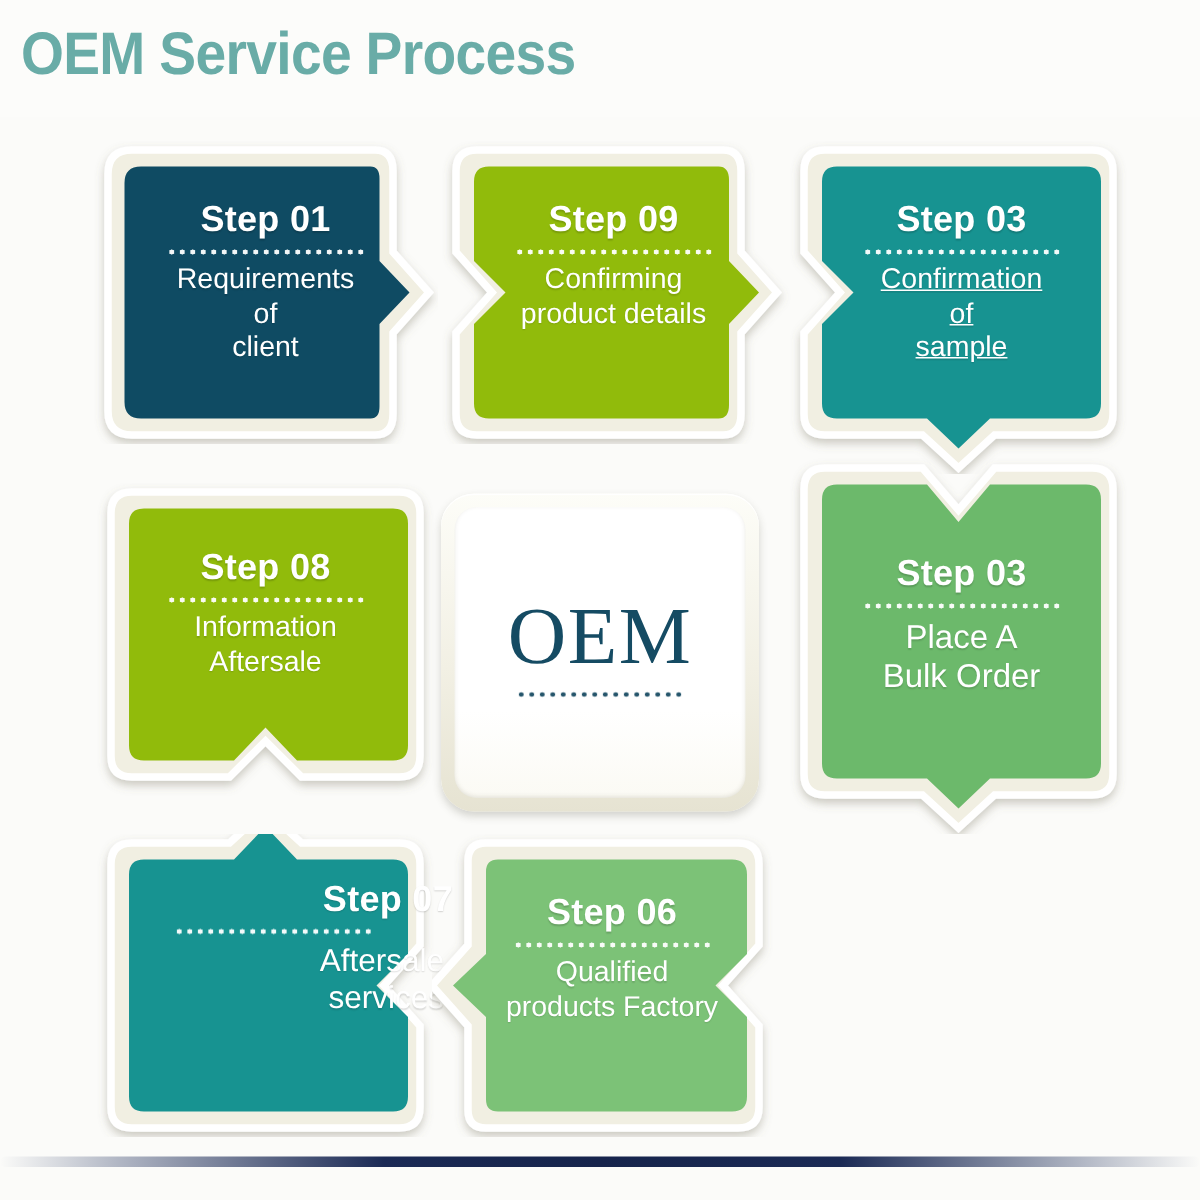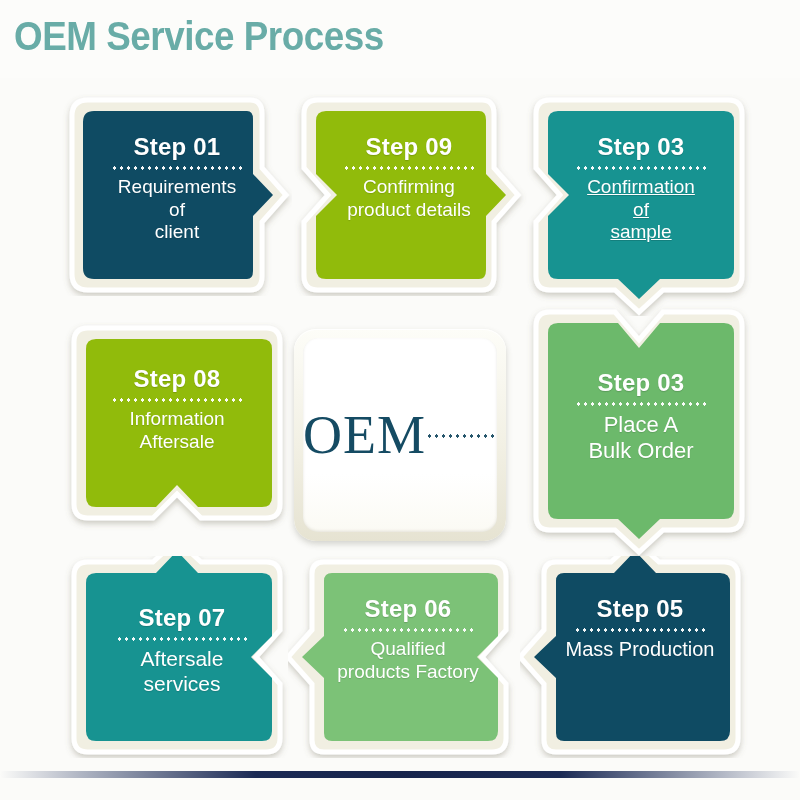--- a/index.html
+++ b/index.html
@@ -109,21 +109,21 @@
     background: linear-gradient(180deg, #fdfdf8 0%, #f2f0e4 55%, #e6e3d2 100%);
     box-shadow: 0 3px 6px rgba(70,70,50,0.22), 0 1px 0 rgba(255,255,255,0.9) inset;
   }
   #center-card .card-inner {
     position: absolute;
     left: 9px; top: 9px; right: 9px; bottom: 9px;
     border-radius: 15px;
     background: linear-gradient(180deg, #ffffff 0%, #ffffff 70%, #fbfaf4 100%);
     box-shadow: 0 -1px 3px rgba(120,115,90,0.18) inset;
     display: flex;
-    flex-direction: row;
+    flex-direction: column;
     align-items: center;
     justify-content: center;
   }
   .oem-text {
     font-family: "Liberation Serif", "DejaVu Serif", serif;
     font-size: 54px;
     color: #154b63;
     line-height: 1.0;
     letter-spacing: 1px;
   }
@@ -279,21 +279,21 @@
       <defs>
         <filter id="sh7" x="-22%" y="-22%" width="150%" height="155%">
           <feDropShadow dx="0" dy="3" stdDeviation="3.2" flood-color="#6e6c56" flood-opacity="0.35"></feDropShadow>
         </filter>
       </defs>
       <g filter="url(#sh7)">
         <path d="M12,20 Q12,6 26,6 L91,6 L115,-16 L139,6 L204,6 Q218,6 218,20 L218,74 L194,101 L218,128 L218,182 Q218,196 204,196 L26,196 Q12,196 12,182 Z" fill="#f1efe2" stroke="#ffffff" stroke-width="5"></path>
       </g>
       <path d="M24,27 Q24,17 34,17 L94,17 L115,-5 L136,17 L200,17 Q210,17 210,27 L210,80 L189,101 L210,122 L210,175 Q210,185 200,185 L34,185 Q24,185 24,175 Z" fill="#179391"></path>
     </svg>
-    <div class="cell-content" style="top:49px;">
+    <div class="cell-content" style="top:31px;text-align:right;">
       <div class="step-label">Step 07</div>
       <div class="dotted-sep"></div>
       <div class="step-desc" style="white-space:pre-line;font-size:21px;">Aftersale
 services</div>
     </div>
   </div>
 
   <div class="cell" style="left:288px; top:478px; width:240px; height:202px;">
     <svg viewBox="0 0 240 202" preserveAspectRatio="none">
       <defs>
@@ -307,34 +307,16 @@
       <path d="M44,17 L200,17 Q210,17 210,27 L210,80 L189,101 L210,122 L210,175 Q210,185 200,185 L44,185 Q36,185 36,177 L36,122 L14,101 L36,80 L36,25 Q36,17 44,17 Z" fill="#7cc277"></path>
     </svg>
     <div class="cell-content" style="top:40px;">
       <div class="step-label">Step 06</div>
       <div class="dotted-sep"></div>
       <div class="step-desc" style="white-space:pre-line;">Qualified
 products Factory</div>
     </div>
   </div>
 
-  <div class="cell" style="left:520px; top:478px; width:240px; height:202px;">
-    <svg viewBox="0 0 240 202" preserveAspectRatio="none">
-      <defs>
-        <filter id="sh5" x="-22%" y="-22%" width="150%" height="155%">
-          <feDropShadow dx="0" dy="3" stdDeviation="3.2" flood-color="#6e6c56" flood-opacity="0.35"></feDropShadow>
-        </filter>
-      </defs>
-      <g filter="url(#sh5)">
-        <path d="M36,6 L91,6 L115,-16 L139,6 L204,6 Q218,6 218,20 L218,182 Q218,196 204,196 L36,196 Q24,196 24,184 L24,128 L0,101 L24,74 L24,18 Q24,6 36,6 Z" fill="#f1efe2" stroke="#ffffff" stroke-width="5"></path>
-      </g>
-      <path d="M44,17 L94,17 L115,-5 L136,17 L200,17 Q210,17 210,27 L210,175 Q210,185 200,185 L44,185 Q36,185 36,177 L36,122 L14,101 L36,80 L36,25 Q36,17 44,17 Z" fill="#0f4b63"></path>
-    </svg>
-    <div class="cell-content" style="top:40px;">
-      <div class="step-label">Step 05</div>
-      <div class="dotted-sep"></div>
-      <div class="step-desc" style="white-space:pre-line;font-size:20px;">Mass Production</div>
-    </div>
-  </div>
 
 </div>
 
 <div id="bottom-bar"></div>
 
 </body></html>

